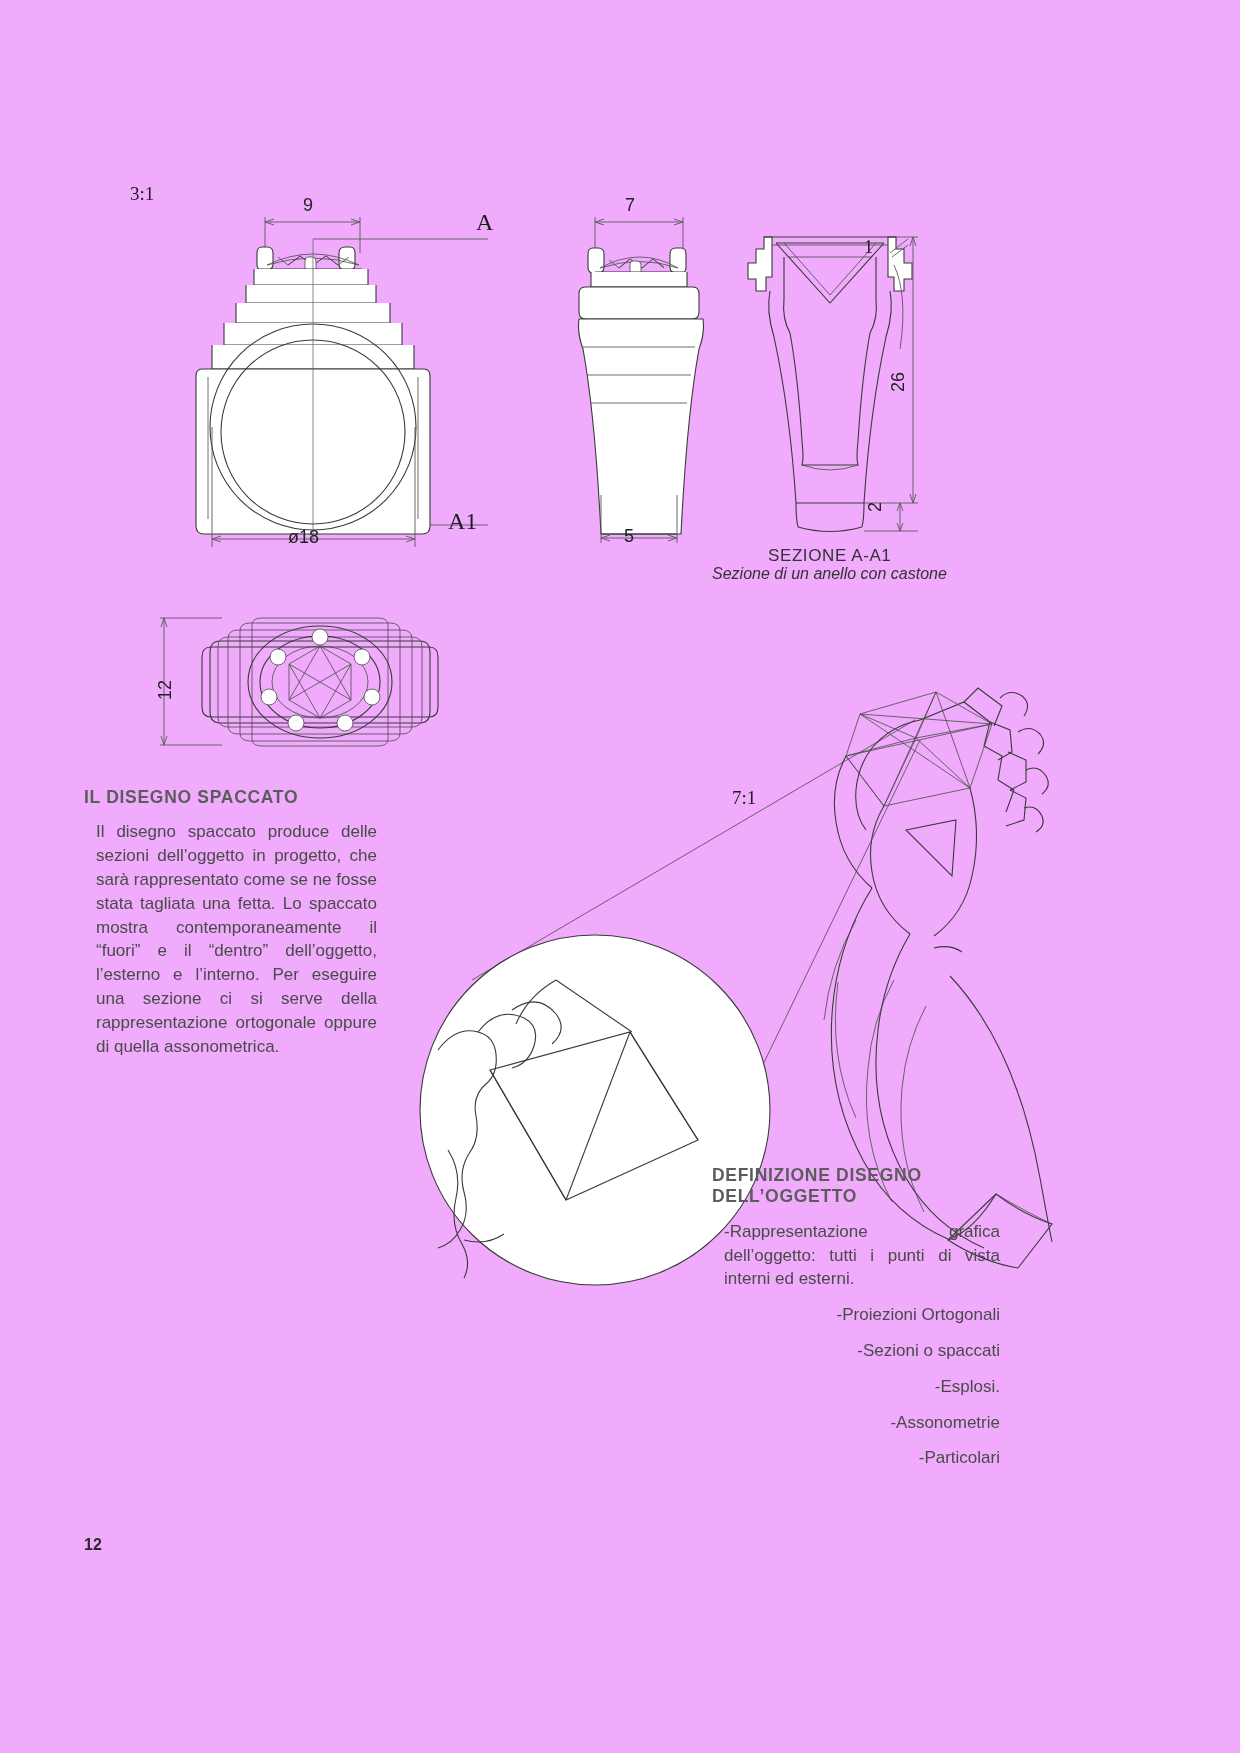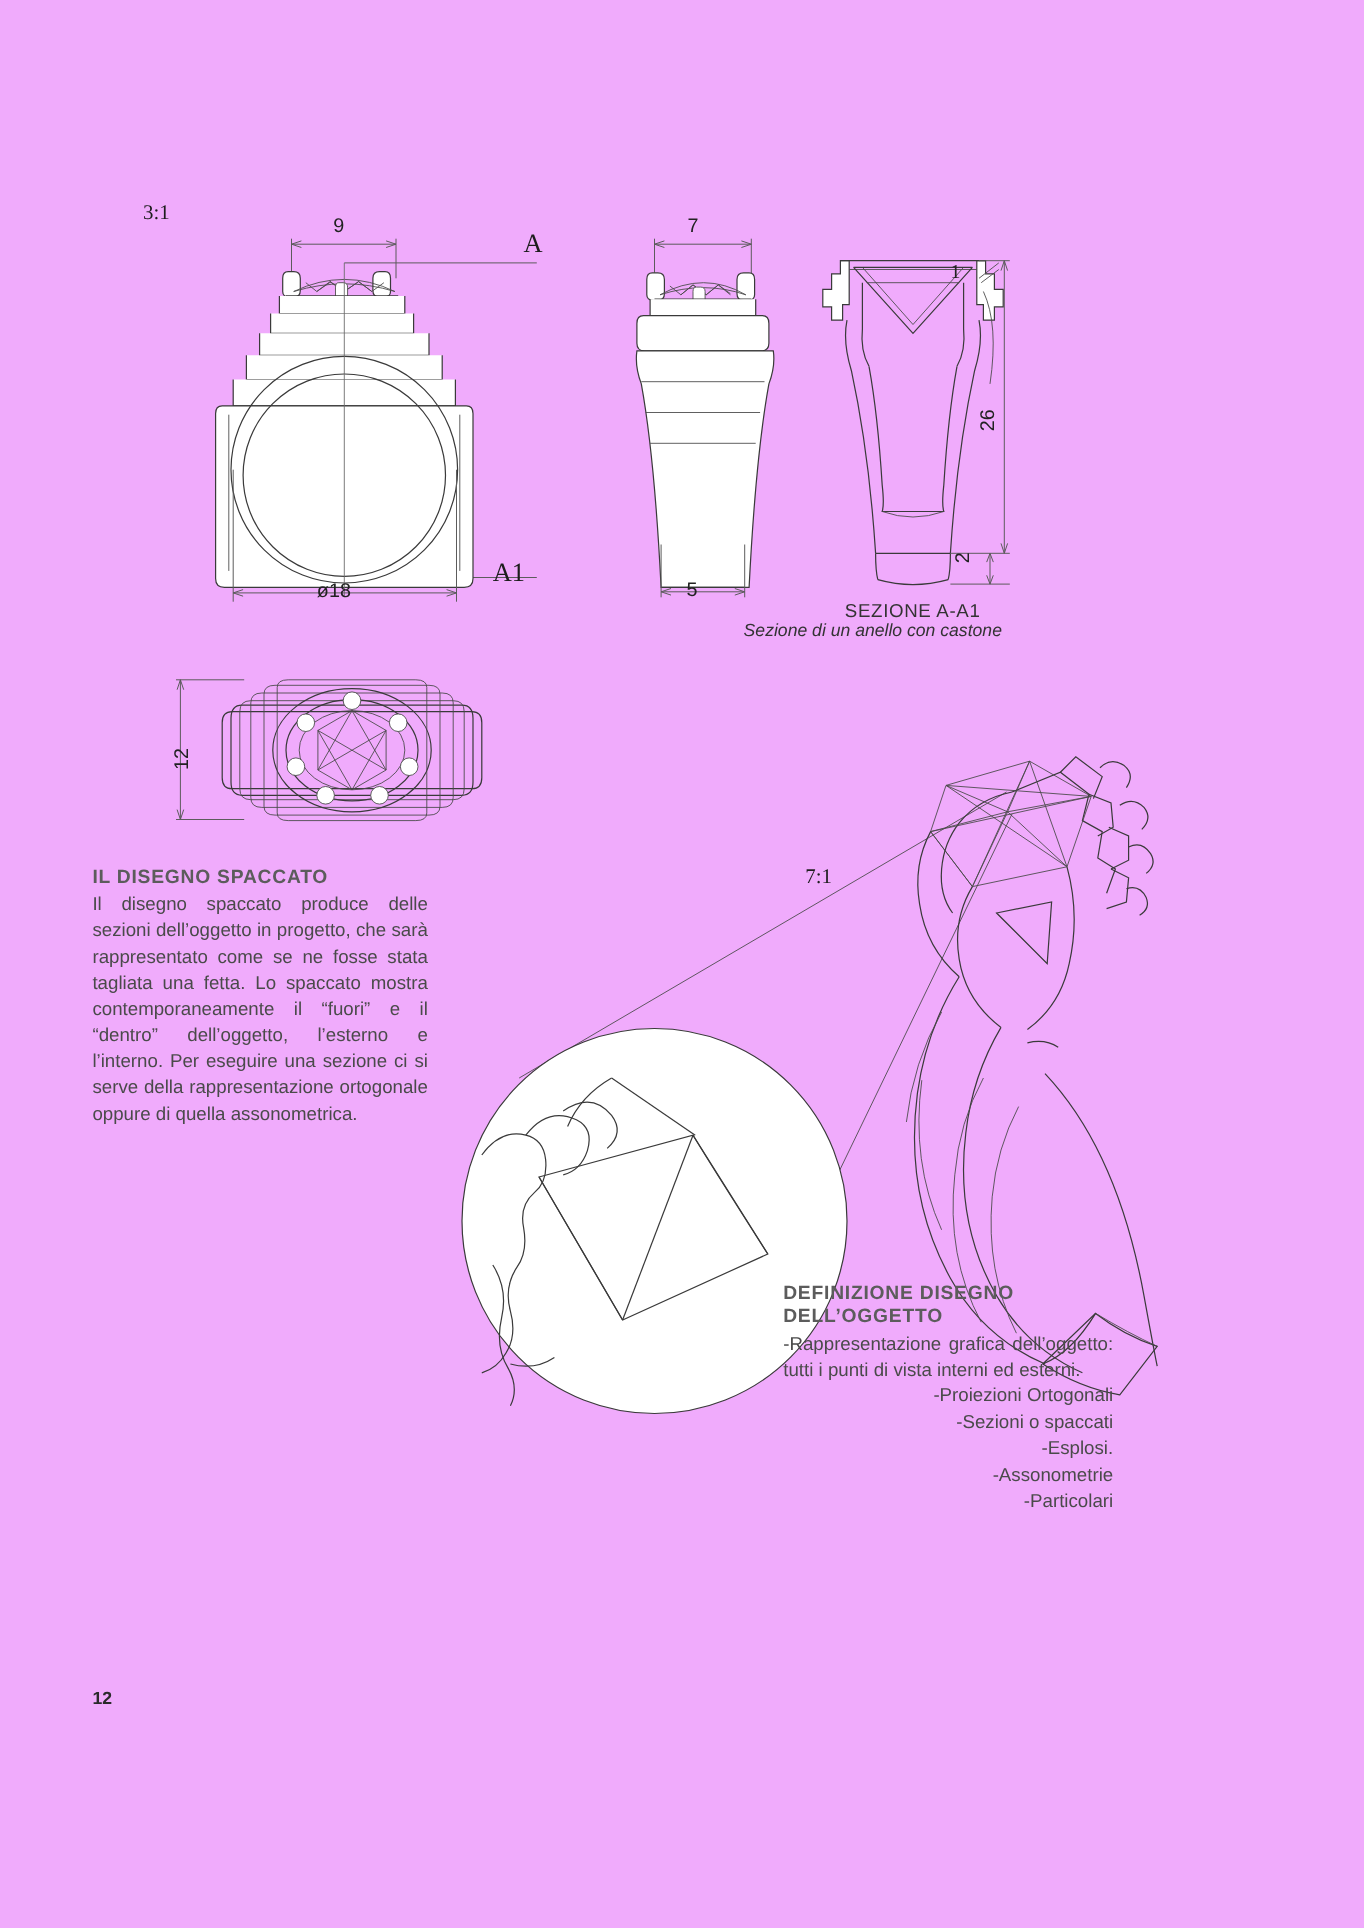--- a/index.html
+++ b/index.html
@@ -79,21 +79,21 @@
   .txtcol h3 {
     margin: 0 0 2px 0;
     font-family: "Liberation Sans", sans-serif;
     font-size: 17.5px;
     font-weight: bold;
     letter-spacing: 0.7px;
     color: #5c5c5c;
     line-height: 1.28;
   }
   .txtcol p {
-    margin: 0;
+    margin: 12px;
     font-family: "Liberation Sans", sans-serif;
     font-size: 17px;
     line-height: 1.40;
     color: #4a4a4a;
     text-align: justify;
     text-justify: inter-word;
   }
   .txtcol p.nojust { text-align: right; }
 
   .folio {
@@ -257,21 +257,21 @@
       <path class="ln-d" d="M160 336 l-3 -8 M160 336 l3 -8" stroke-width="1"></path>
     </g>
   </svg>
 
   <div class="dim-txt vert" style="left:888px; top:392px;">26</div>
   <div class="dim-txt vert" style="left:865px; top:512px;">2</div>
   <div class="dim-txt" style="left:864px; top:237px; font-family:'Liberation Serif',serif;">1</div>
 
   <div class="sect-lbl" style="left:768px; top:522px;margin-top:24px;">SEZIONE A-A1</div>
 
-  <div class="caption-it" style="left:676px; top:565px;">Sezione di un anello con castone</div>
+  <div class="caption-it" style="left:712px; top:565px;">Sezione di un anello con castone</div>
 
   <svg class="draw" style="left:150px; top:605px;" width="340" height="160" viewBox="0 0 340 160">
 
     <g>
       <line class="ln-d" x1="10" y1="13" x2="72" y2="13"></line>
       <line class="ln-d" x1="10" y1="140" x2="72" y2="140"></line>
       <line class="ln-d" x1="14" y1="13" x2="14" y2="140"></line>
       <path class="ln-d" d="M14 13 l-3 9 M14 13 l3 9" stroke-width="1"></path>
       <path class="ln-d" d="M14 140 l-3 -9 M14 140 l3 -9" stroke-width="1"></path>
     </g>

